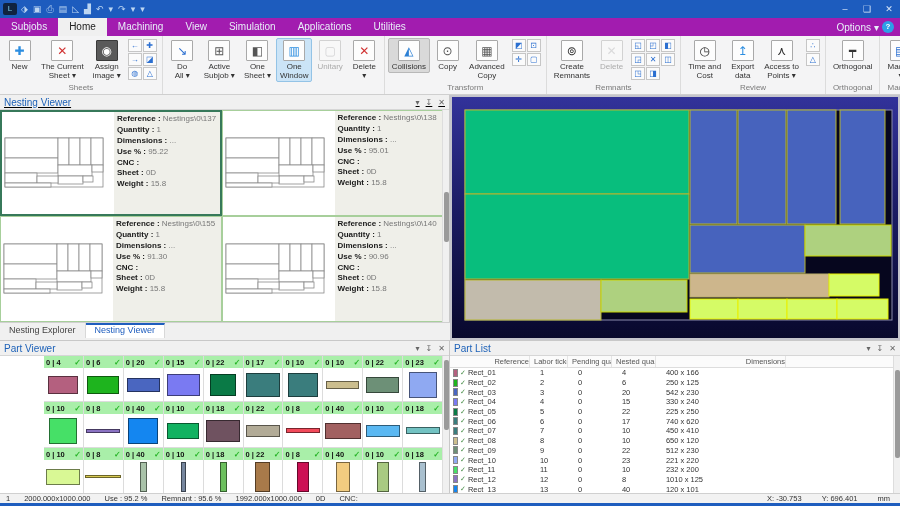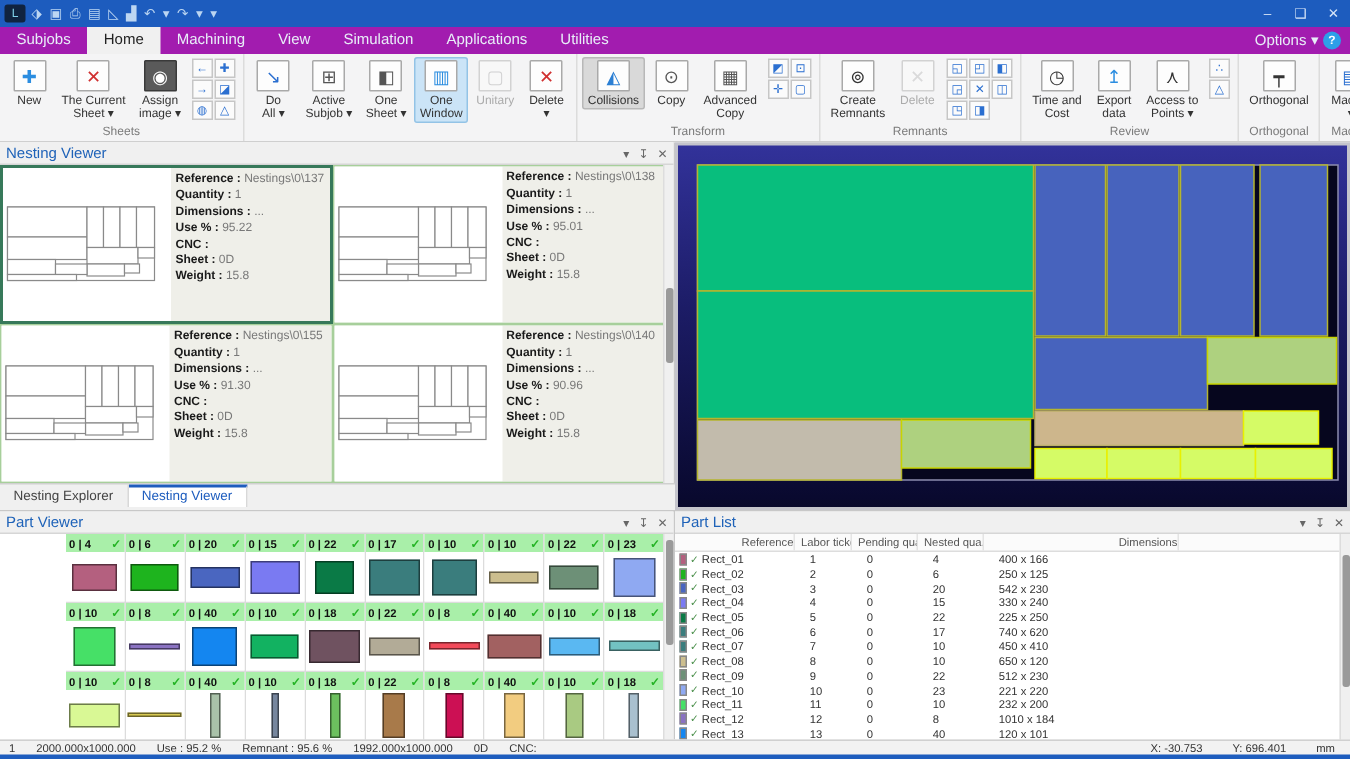--- a/index.html
+++ b/index.html
@@ -37,21 +37,21 @@
   .bigbtn.disabled .ic { opacity:.45; }
   .smalls { display:grid; grid-auto-flow:column; gap:1px; margin:1px 2px; }
   .smalls i { width:14px; height:13px; border:1px solid #c6c6c6; background:#fbfbfb; font-style:normal; font-size:8px; color:#2b6fd0; display:flex; align-items:center; justify-content:center; }
 
   
   .phead { height:15px; background:#f0f0f0; border-bottom:1px solid #d6d6d6; display:flex; align-items:center; padding:0 4px; }
   .ptitle { font-size:10px; color:#1e62b8; }
   .picons { margin-left:auto; display:flex; gap:6px; font-size:8px; color:#666; }
 
   
-  .nv { position:absolute; left:0; top:95px; width:450px; height:243px; background:#fff; border-right:1px solid #c8c8c8; }
+  .nv { position:absolute; left:0; top:95px; width:450px; height:243px; background:#fff; border-right:1px solid #c8c8c8;text-decoration:underline; }
   .nv-cards { position:absolute; left:0; top:15px; width:443px; height:212px; display:grid; grid-template-columns:1fr 1fr; grid-template-rows:1fr 1fr; }
   .ncard { display:flex; border:1px solid #a7cf9b; background:#fff; overflow:hidden; }
   .ncard.sel { border:2px solid #37795a; }
   .ncard .thumb { width:112px; background:#fff; display:flex; align-items:center; padding-left:2px; }
   .ncard .info { flex:1; background:#efefe9; padding:2px 3px; }
   .ncard .il { font-size:8px; line-height:1.36; white-space:nowrap; }
   .ncard .il b { color:#1a1a1a; }
   .ncard .il span { color:#787878; }
   .nv-scroll { position:absolute; right:0; top:15px; width:7px; height:212px; background:#f0f0f0; border-left:1px solid #ddd; }
   .nv-scroll .th { position:absolute; left:1px; width:5px; top:82px; height:50px; background:#9a9a9a; border-radius:2px; }
@@ -864,21 +864,21 @@
           <span class="c c3">10</span>
           <span class="c c4">232 x 200</span>
         </div>
         <div class="plrow">
           <span class="sw" style="background: rgb(138, 114, 194);"></span>
           <span class="ck">✓</span>
           <span class="cr c">Rect_12</span>
           <span class="c c1">12</span>
           <span class="c c2">0</span>
           <span class="c c3">8</span>
-          <span class="c c4">1010 x 184</span>
+          <span class="c c4">1010 x 125</span>
         </div>
         <div class="plrow">
           <span class="sw" style="background: rgb(20, 134, 240);"></span>
           <span class="ck">✓</span>
           <span class="cr c">Rect_13</span>
           <span class="c c1">13</span>
           <span class="c c2">0</span>
           <span class="c c3">40</span>
           <span class="c c4">120 x 101</span>
         </div>

